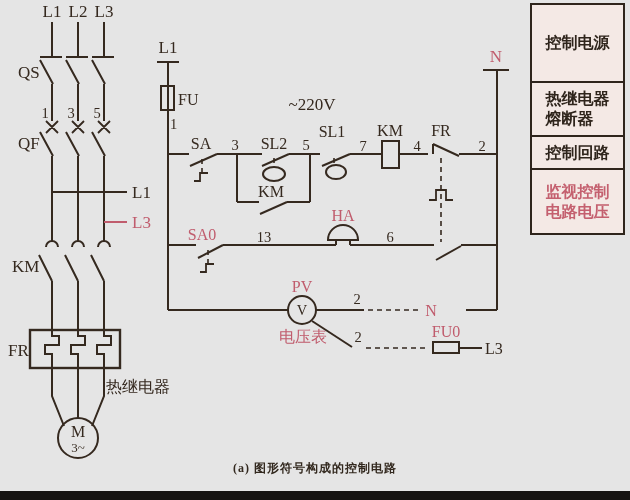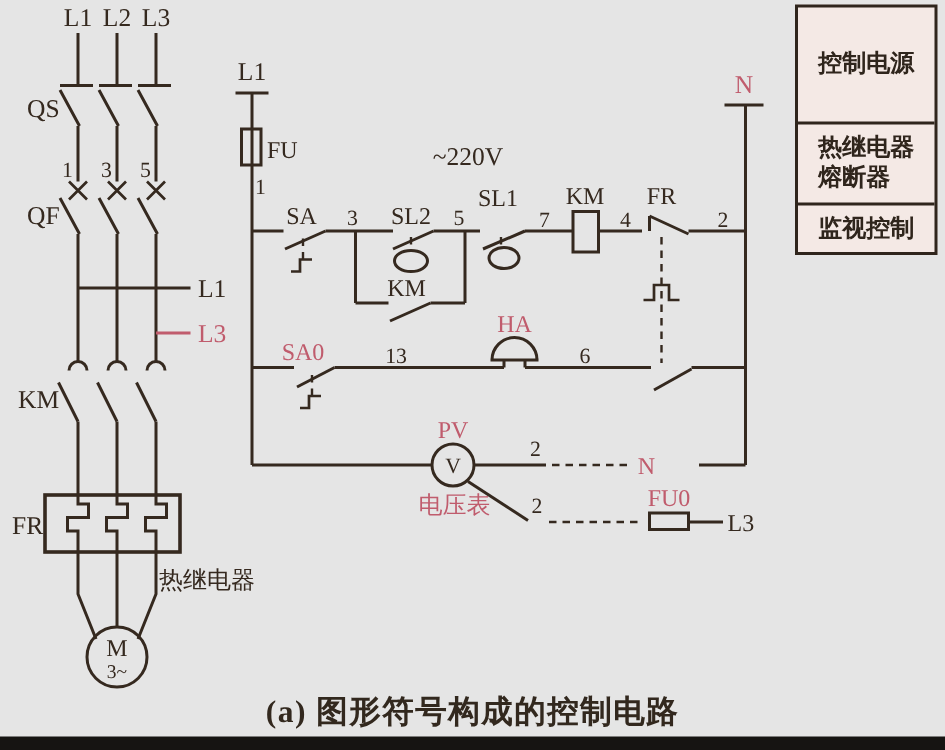--- a/index.html
+++ b/index.html
@@ -25,21 +25,21 @@
   .legend-item {
     box-sizing:border-box; display:flex; align-items:center; justify-content:center;
     text-align:left; white-space:pre-line;
     font-size:16px; font-weight:bold; line-height:1.25; color:#2f251c;
     border-top:2px solid #2f251c;
   }
   .legend-item:first-child { border-top:none; }
   .legend-item.pink { color:#c4606f; }
   .caption {
     position:absolute; left:0; top:460px; width:630px; text-align:center;
-    font-size:21px; font-weight:bold; color:#32281e; letter-spacing:1px;
+    font-size:12px; font-weight:bold; color:#32281e; letter-spacing:1px;
   }
   .bottom-bar { position:absolute; left:0; top:491px; width:630px; height:9px; background:#161412; }
 </style>
 </head>
 <body>
 
 <div id="stage">
 
 <svg width="630" height="500" viewBox="0 0 630 500">
 
@@ -191,18 +191,20 @@
     <text class="f14 mid" x="358" y="342">2</text>
     <text class="f16 mid pkt" x="446" y="337">FU0</text>
     <text class="f16" x="485" y="354">L3</text>
   </g>
 </svg>
 
   <div class="legend">
     <div class="legend-item" style="height:76px">控制电源</div>
     <div class="legend-item" style="height:54px">热继电器
 熔断器</div>
-    <div class="legend-item" style="height:33px">监视控制</div>
+    <div class="legend-item" style="height:33px">控制回路</div>
+    <div class="legend-item pink" style="height:65px">监视控制
+电路电压</div>
   </div>
 
   <div class="caption">(a)  图形符号构成的控制电路</div>
   <div class="bottom-bar"></div>
 </div>
 
 </body></html>

